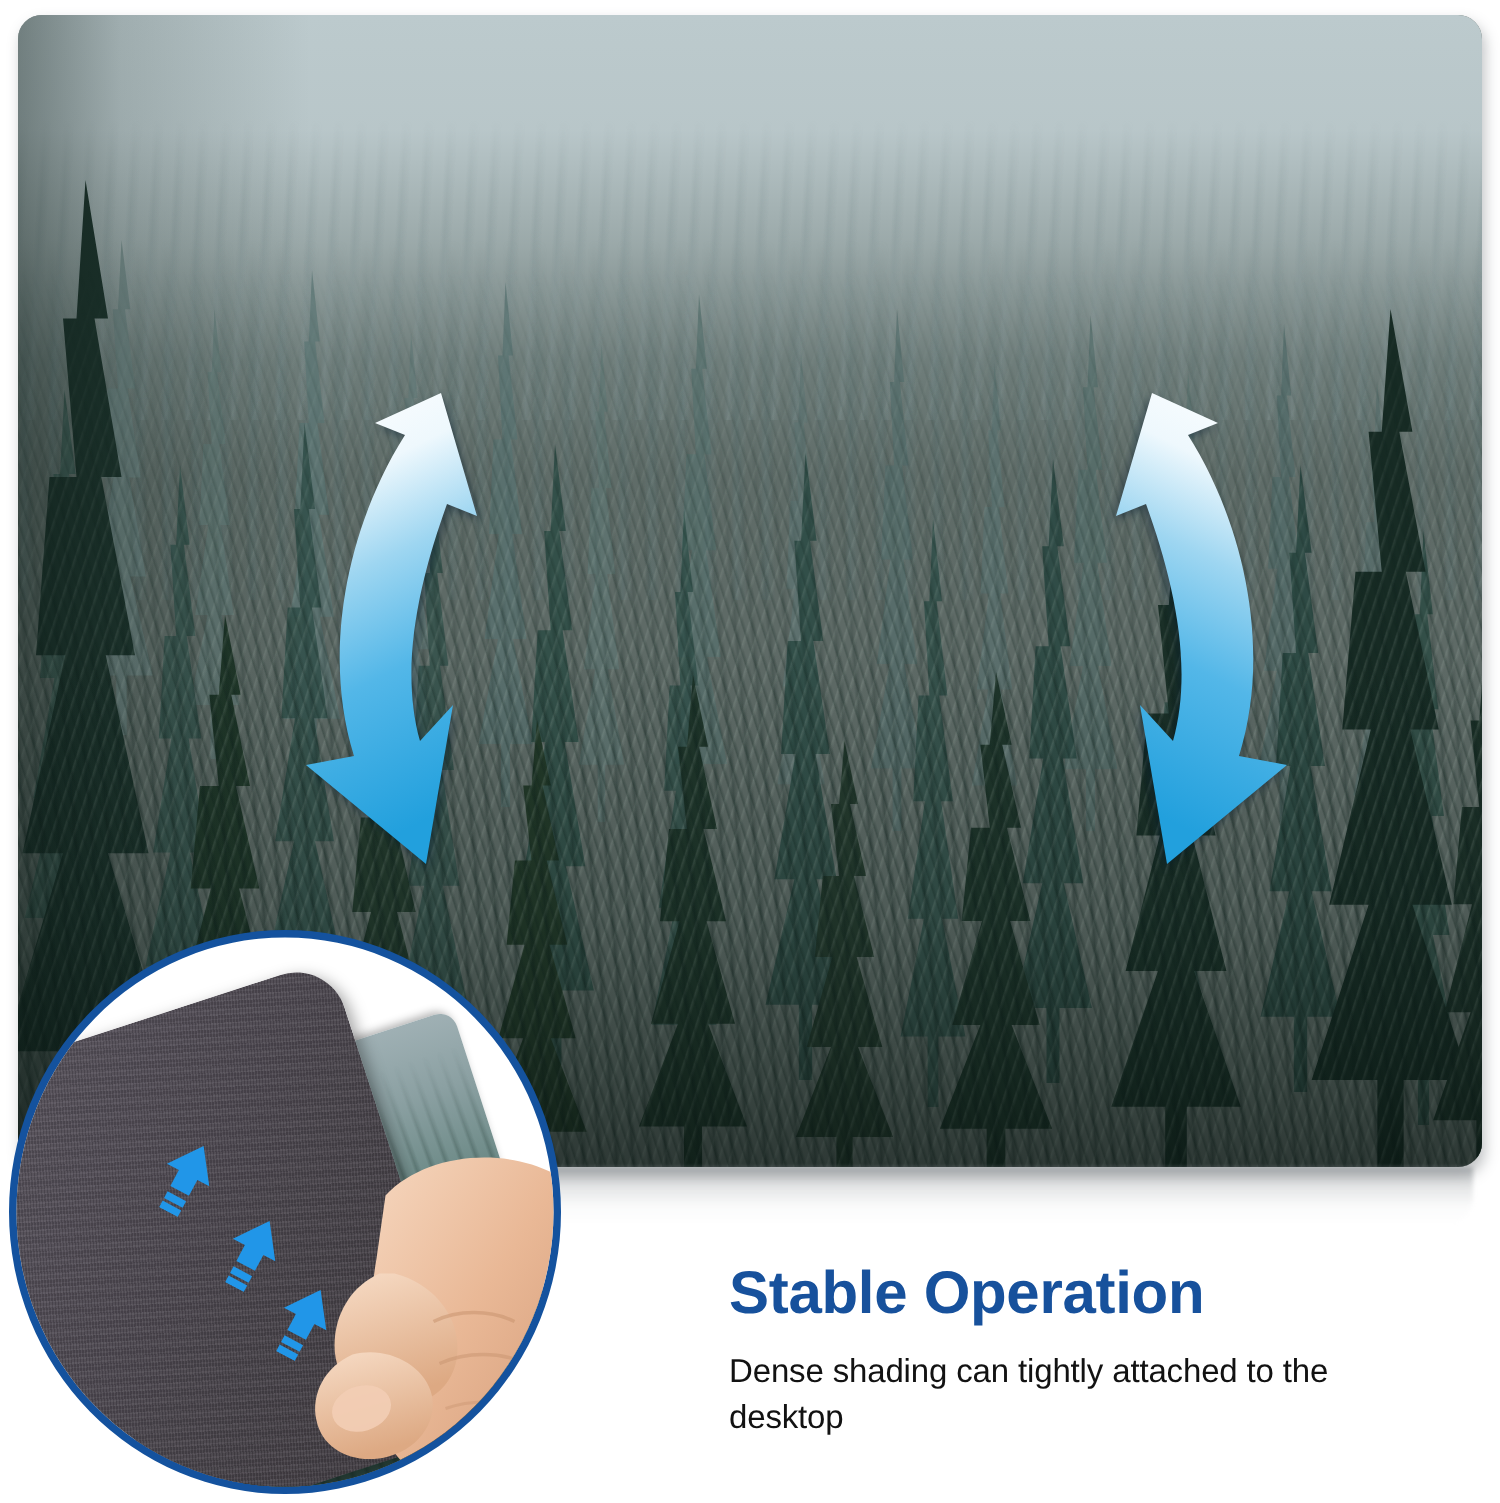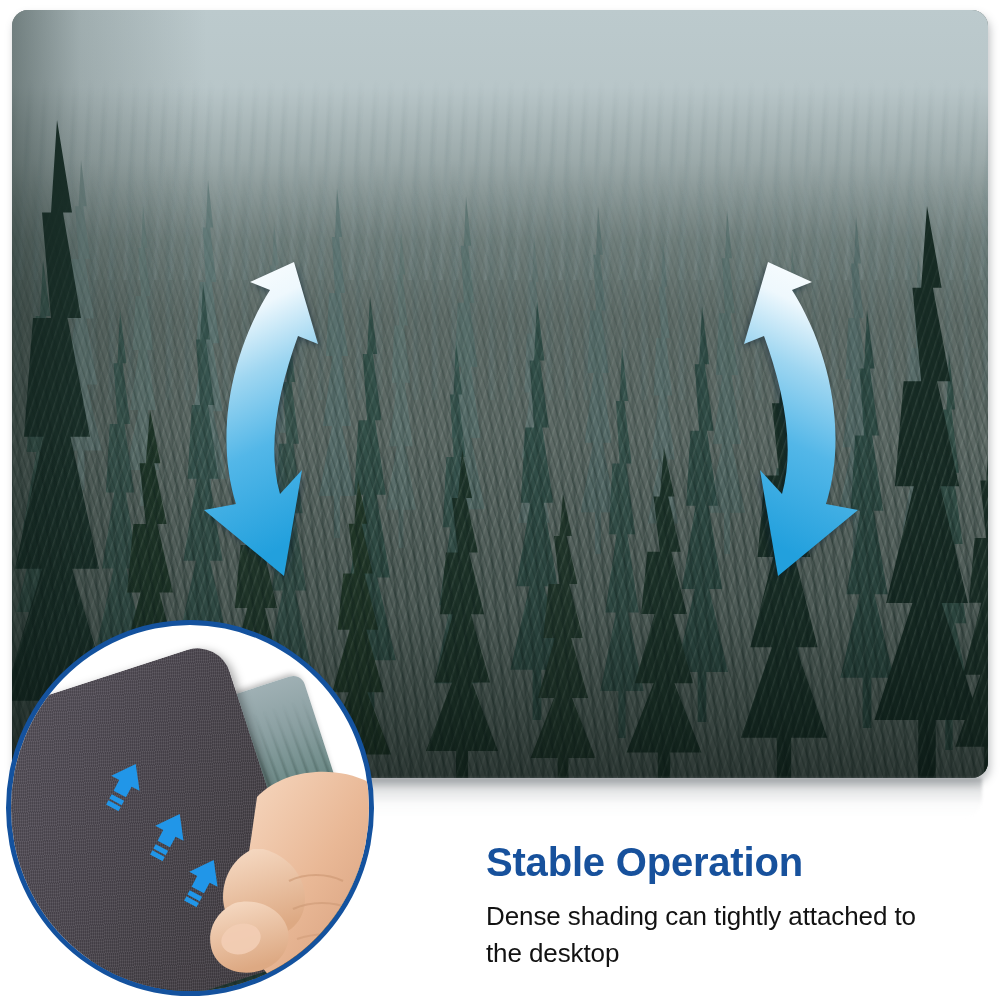--- a/index.html
+++ b/index.html
@@ -263,21 +263,21 @@
     margin: 0;
     font-size: 40px;
     font-weight: bold;
     line-height: 1.04;
     color: #17519c;
     letter-spacing: -0.2px;
     text-shadow: 0 1px 0 rgba(255,255,255,0.6);
   }
   #subcopy {
     margin: 14px 0 0 0;
-    font-size: 26px;
+    font-size: 22px;
     font-weight: normal;
     line-height: 1.42;
     color: #121212;
     letter-spacing: -0.1px;
   }
 </style>
 </head>
 <body>
 
 <div id="product-card">

